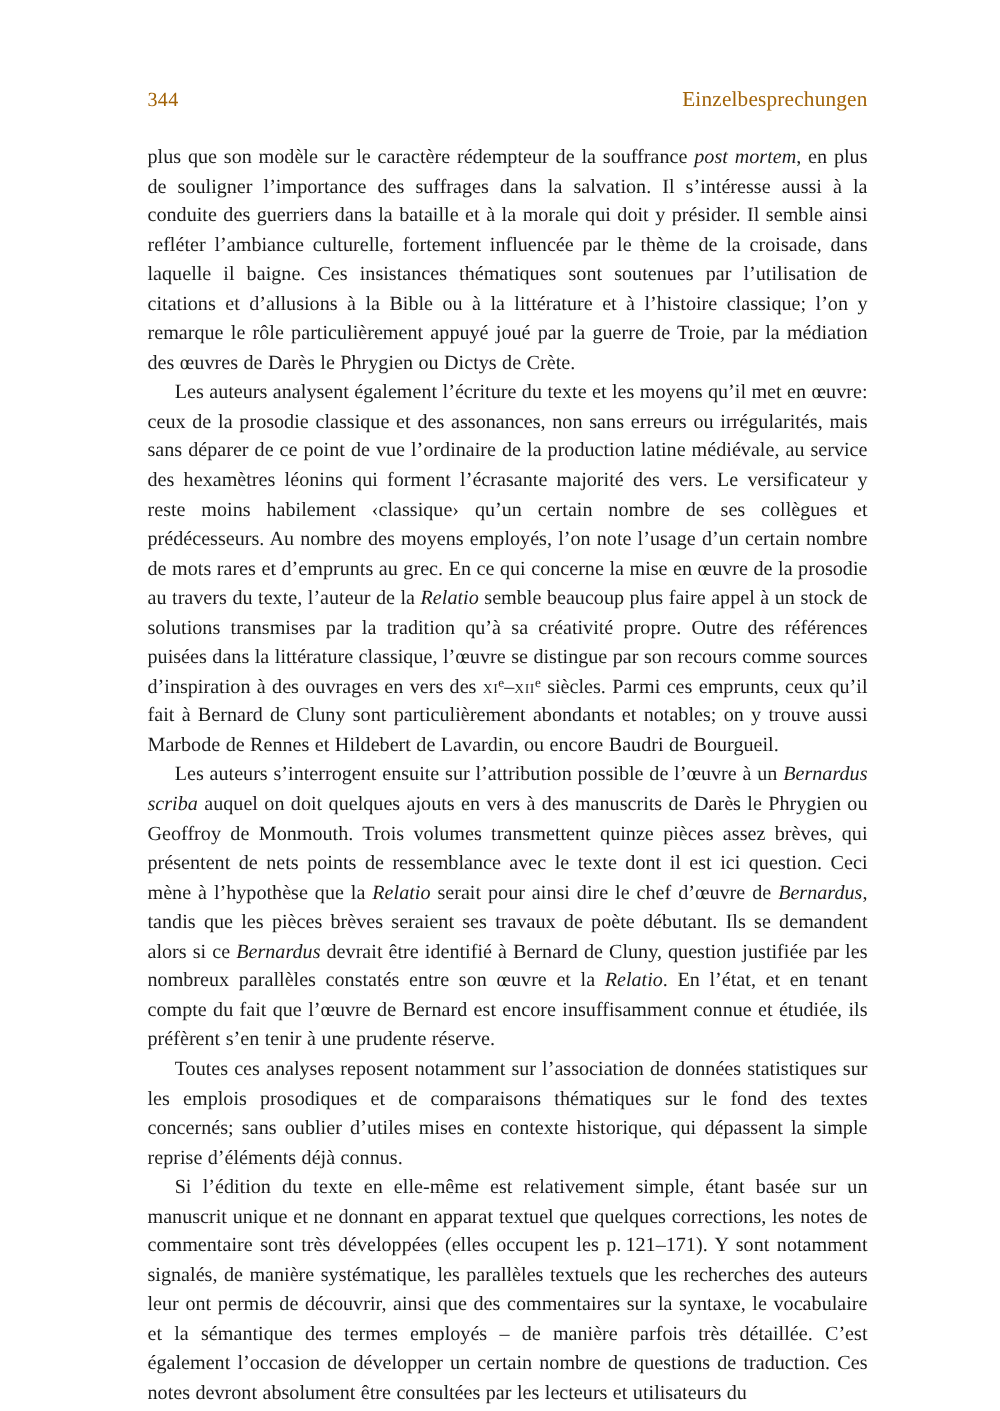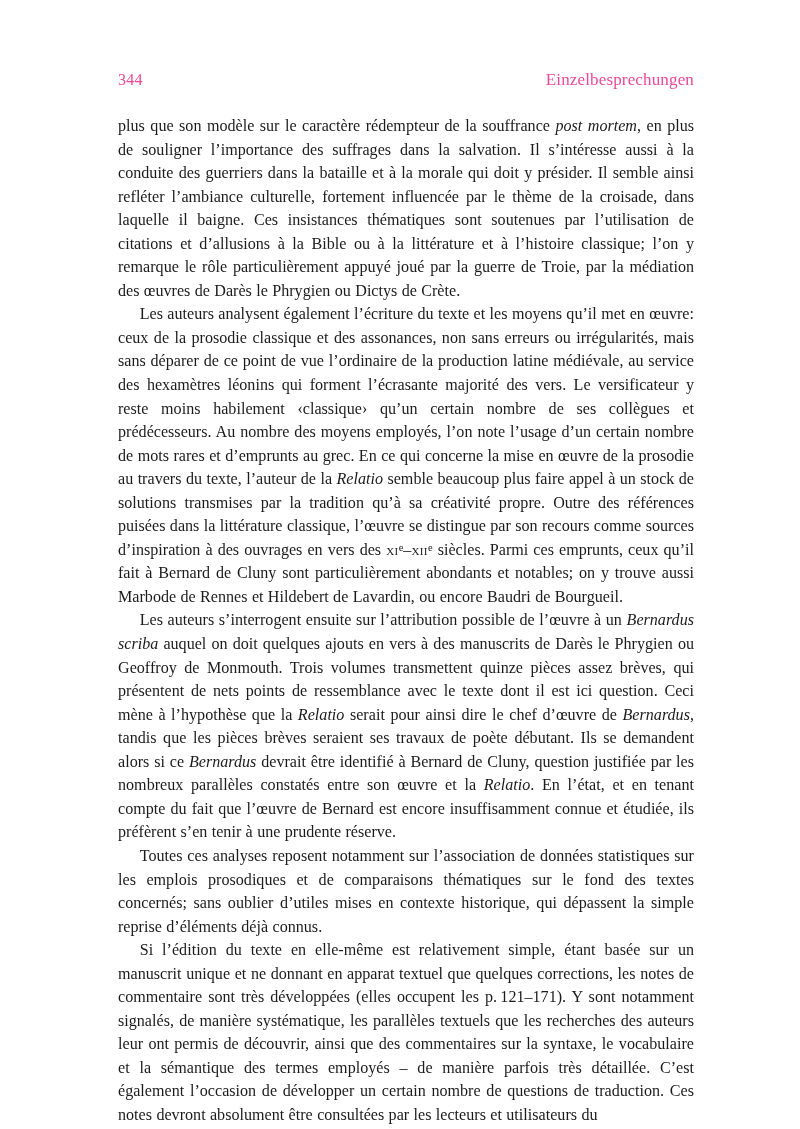--- a/index.html
+++ b/index.html
@@ -30,21 +30,21 @@
     position: absolute;
     left: 118px;
     top: 70px;
     width: 576px;
     height: 22px;
     display: flex;
     align-items: baseline;
     justify-content: space-between;
     font-size: 15.5px;
     letter-spacing: 0.2px;
-    color: #ec4899;
+    color: #a16207;
   }
   .folio {
     font-size: 16px;
     letter-spacing: 0.3px;
   }
   .head-title {
     font-size: 17px;
     letter-spacing: 0.15px;
   }
 

